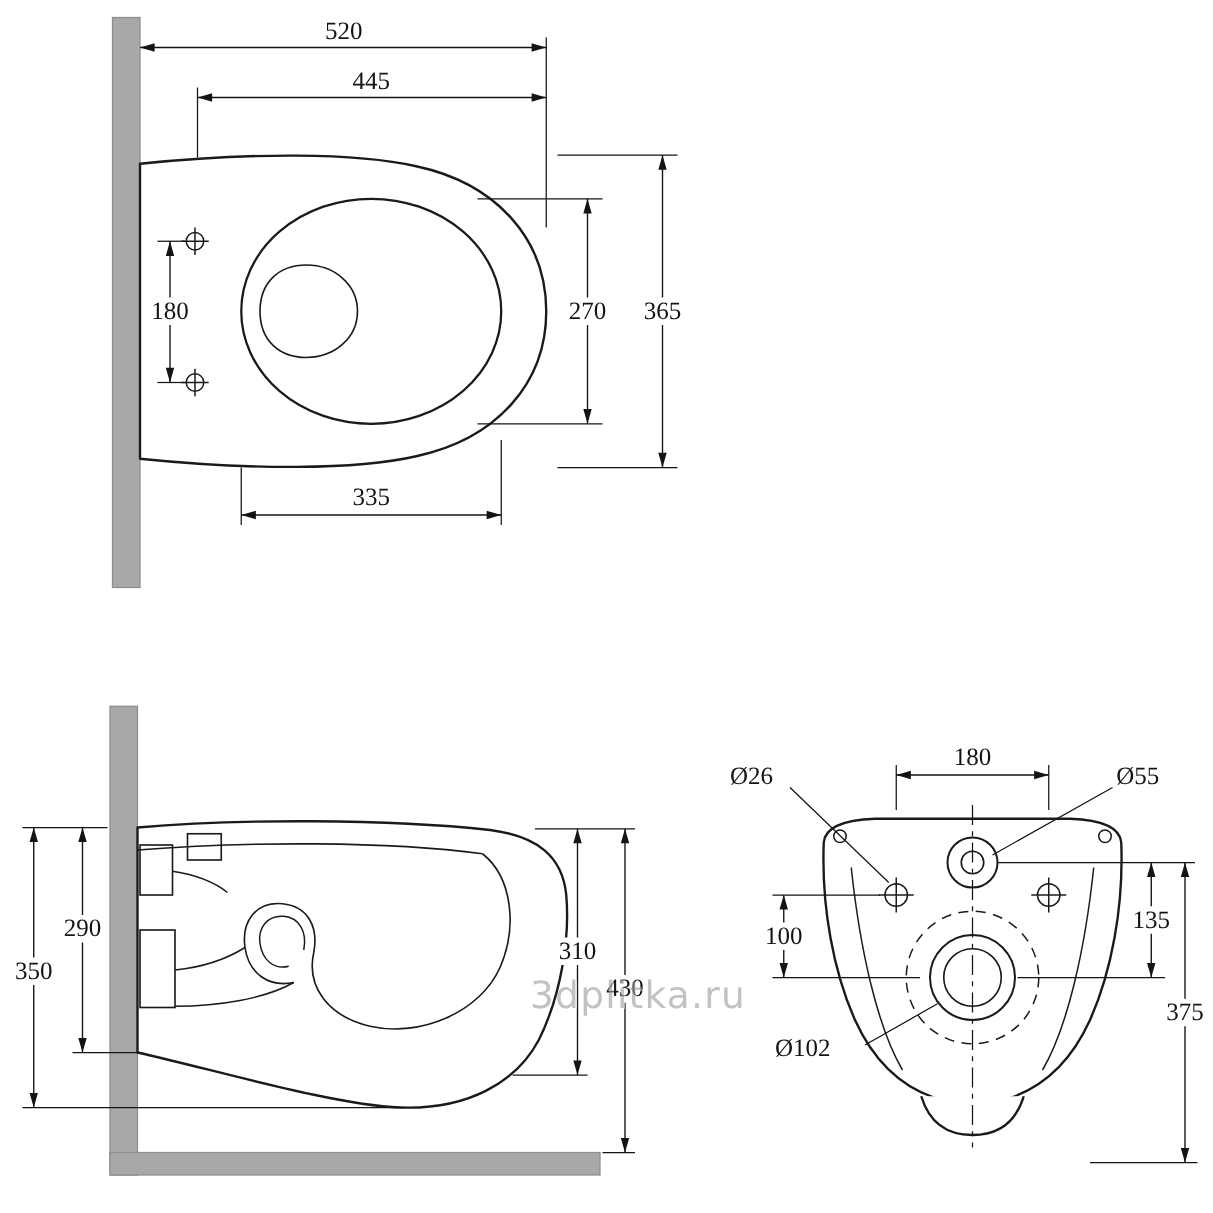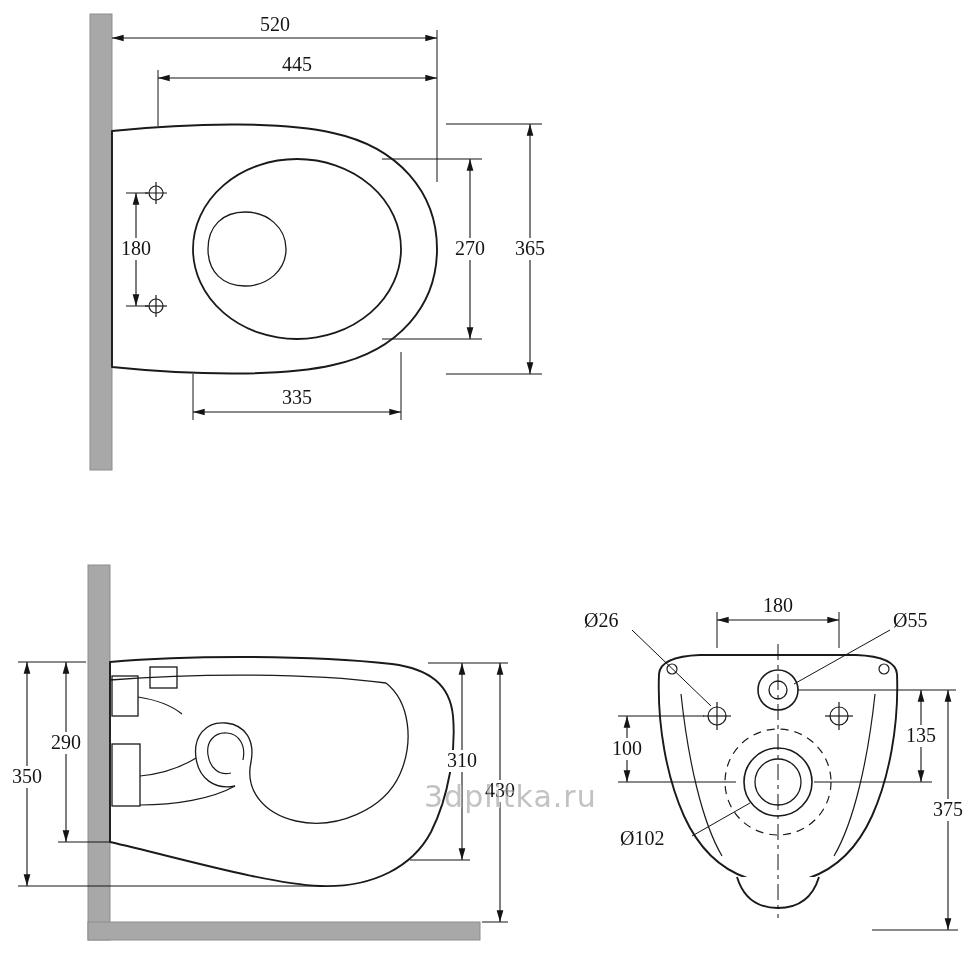--- a/index.html
+++ b/index.html
@@ -1,18 +1,18 @@
 <!DOCTYPE html>
 <html><head>
 <meta charset="utf-8">
 <style>
   html,body { margin:0; padding:0; background:#ffffff; }
   .canvas {
     position:relative; width:970px; height:970px; background:#ffffff;
-    overflow:hidden; font-family:"Liberation Serif", serif;border-radius:18px;
+    overflow:hidden; font-family:"Liberation Serif", serif;
   }
   svg { position:absolute; left:0; top:0; }
   svg text {
     font-family:"Liberation Serif", serif;
     font-size:20px; fill:#141414;
   }
   text.dim { text-anchor:middle; }
   .wall { fill:#a8a8a8; stroke:#8d8d8d; stroke-width:1; }
   .outline { fill:#ffffff; stroke:#1a1a1a; stroke-width:1.9; stroke-linejoin:round; }
   .inner { fill:none; stroke:#1a1a1a; stroke-width:1.3; }

